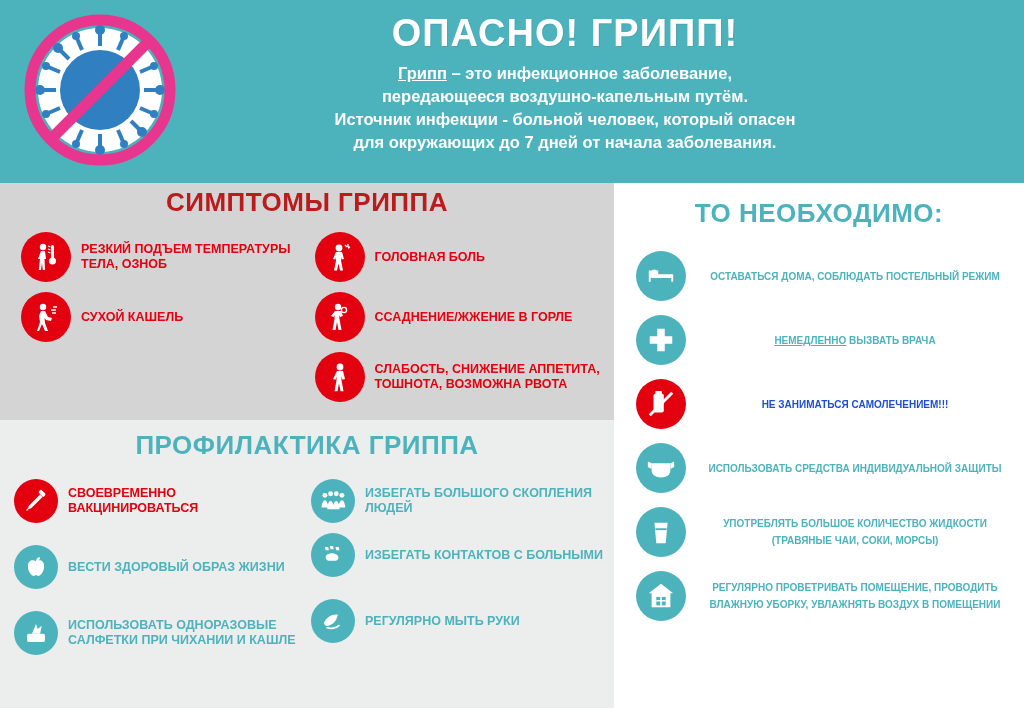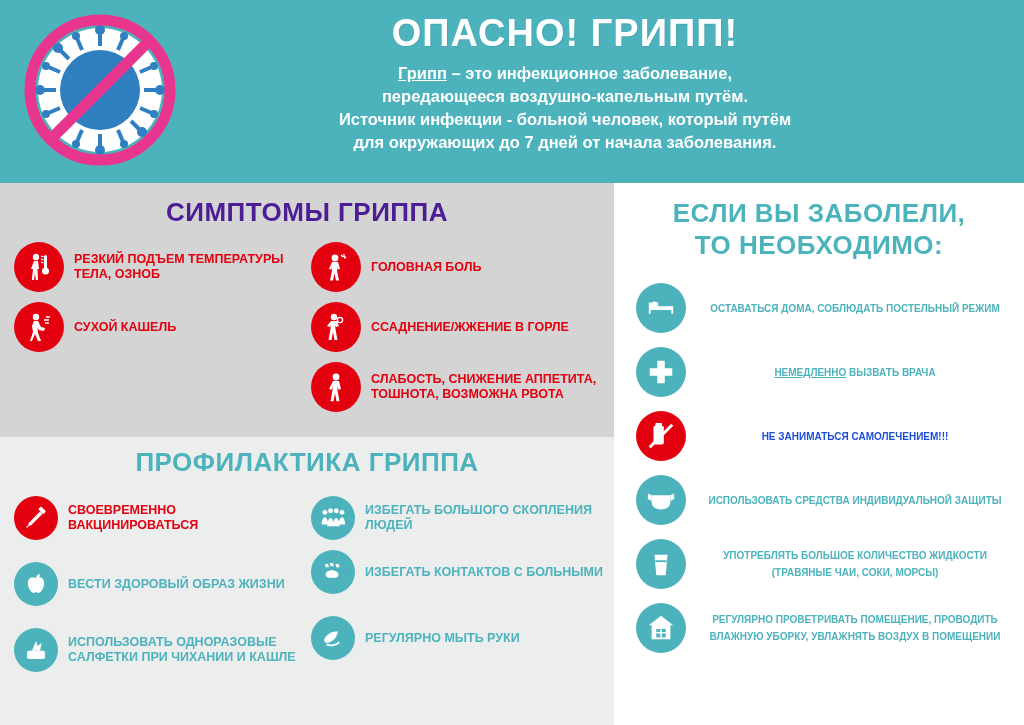--- a/index.html
+++ b/index.html
@@ -30,32 +30,32 @@
   
   .sign { position: absolute; left: 20px; top: 10px; width: 160px; height: 160px; }
   .sign svg { display:block; }
 
   
   .left-top {
     position: absolute; left: 0; top: 183px; width: 614px; height: 254px;
     background: #d4d4d4;
   }
   .left-bottom {
-    position: absolute; left: 0; top: 437px; width: 614px; height: 288px;
+    position: absolute; left: 0; top: 420px; width: 614px; height: 288px;
     background: #eceded;
   }
   .right-col {
     position: absolute; left: 614px; top: 183px; width: 410px; height: 542px;
     background: #ffffff;
   }
 
   .sec-title {
     text-align: center; font-size: 26px; font-weight: bold; letter-spacing: .5px;
   }
-  .sec-title.white { color: #4c1d95; padding-top: 14px; }
+  .sec-title.white { color: #b91c1c; padding-top: 4px; }
   .sec-title.teal  { color: #4cb3bd; padding-top: 10px; }
 
   .two-col { display: flex; }
   .col { width: 50%; }
 
   .row { display: flex; align-items: center; margin: 0 0 10px 0; }
   .bullet-ico {
     flex: 0 0 auto; width: 50px; height: 50px; border-radius: 50%;
     display: flex; align-items: center; justify-content: center;
     color: #ffffff;
@@ -132,30 +132,30 @@
         <circle cx="80" cy="80" r="70" fill="none" stroke="#e8368f" stroke-width="11"></circle>
         <line x1="31" y1="129" x2="129" y2="31" stroke="#e8368f" stroke-width="11"></line>
       </svg>
     </div>
 
     <div class="header-inner">
       <div class="title">ОПАСНО! ГРИПП!</div>
       <div class="subtitle">
         <span class="u">Грипп</span><span> – это инфекционное заболевание,</span><br>
         <span>передающееся воздушно-капельным путём.</span><br>
-        <span>Источник инфекции - больной человек, который путём</span><br>
+        <span>Источник инфекции - больной человек, который опасен</span><br>
         <span>для окружающих до 7 дней от начала заболевания.</span>
       </div>
     </div>
   </div>
 
   <div class="left-top">
     <div class="sec-title white">СИМПТОМЫ ГРИППА</div>
 
-    <div class="two-col" style="margin-top:14px;">
+    <div class="two-col" style="margin-top:14px;padding-left:7px;">
       <div class="col" style="padding-left:14px;">
 
         <div class="row">
           <div class="bullet-ico red">
             <svg class="ic" width="32" height="32" viewBox="0 0 32 32" fill="#fff">
               <circle cx="13" cy="6" r="3.2"></circle>
               <path d="M11 10h4l1 8-1.5 0 .5 11h-2.2l-.8-7-1 7H8.8l1.2-11-2 0z"></path>
               <rect x="21" y="4" width="3" height="14" rx="1.5"></rect>
               <circle cx="22.5" cy="20" r="3.5"></circle>
               <path d="M18 5l2.5 1M18 8l2.5 1M18 11l2.5 1" stroke="#fff" stroke-width="1.2"></path>
@@ -287,21 +287,20 @@
           </div>
           <div class="bullet-txt teal">РЕГУЛЯРНО МЫТЬ РУКИ</div>
         </div>
 
       </div>
     </div>
   </div>
 
   <div class="right-col">
     <div class="sec-title teal" style="padding-top:14px; line-height:32px;">
-      <div>ЕСЛИ ВЫ ЗАБОЛЕЛИ,</div>
       <div>ТО НЕОБХОДИМО:</div>
     </div>
 
     <div style="margin-top:22px;">
 
       <div class="rrow">
         <div class="bullet-ico teal">
           <svg class="ic" width="30" height="30" viewBox="0 0 32 32" fill="#fff">
             <circle cx="9" cy="12" r="3"></circle>
             <path d="M3 10v12h2v-4h22v4h2v-8H13v-4z"></path>

